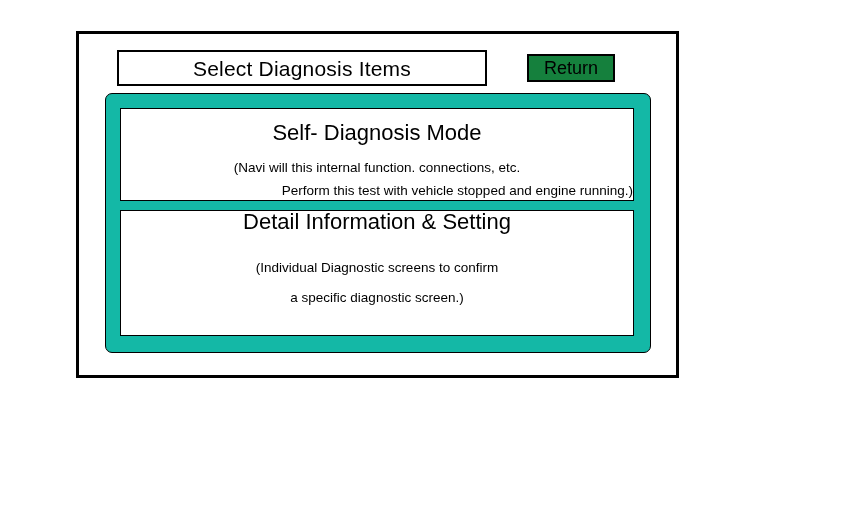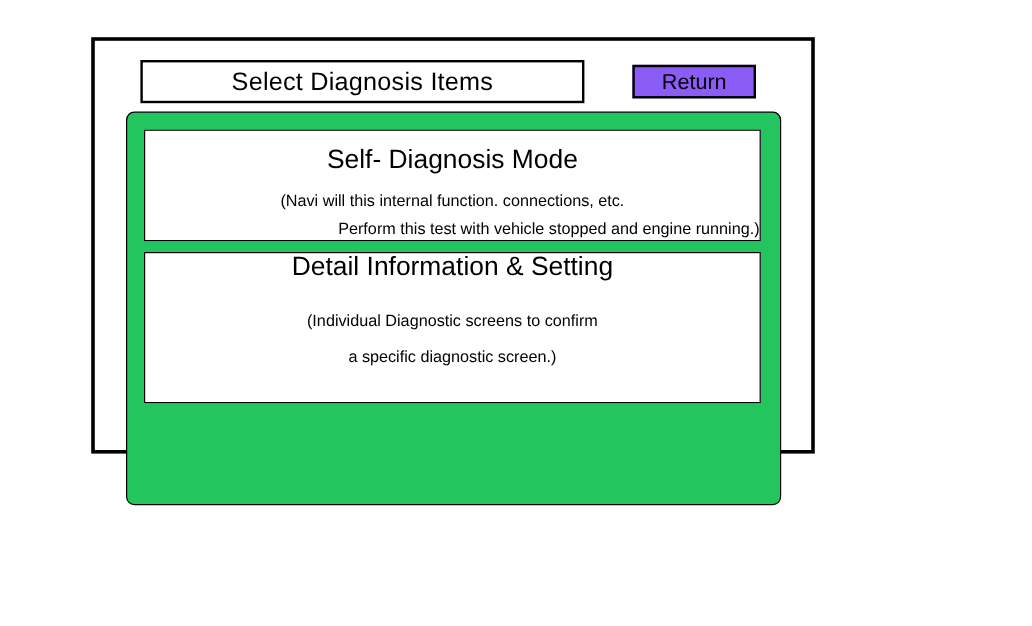--- a/index.html
+++ b/index.html
@@ -56,47 +56,47 @@
     font-size: 21px;
     line-height: 1;
     letter-spacing: 0.2px;
     white-space: nowrap;
   }
 
   #return-button {
     position: absolute;
     left: 410px;
     top: 4px;
-    width: 103px;
+    width: 88px;
     height: 28px;
     box-sizing: border-box;
     border: 2px solid #000000;
-    background: #8b5cf6;
+    background: #15803d;
     display: flex;
     align-items: center;
     justify-content: center;
     cursor: pointer;
   }
   #return-label {
     font-size: 18px;
     line-height: 1;
     white-space: nowrap;
   }
 
   
   #list-container {
     position: absolute;
     left: 26px;
     top: 59px;
     width: 546px;
-    height: 328px;
+    height: 260px;
     box-sizing: border-box;
     border: 1.5px solid #000000;
     border-radius: 7px;
-    background: #22c55e;
+    background: #14b8a6;
   }
 
   
   .menu-item {
     position: absolute;
     left: 14px;
     width: 514px;
     box-sizing: border-box;
     border: 1.5px solid #000000;
     background: #ffffff;

